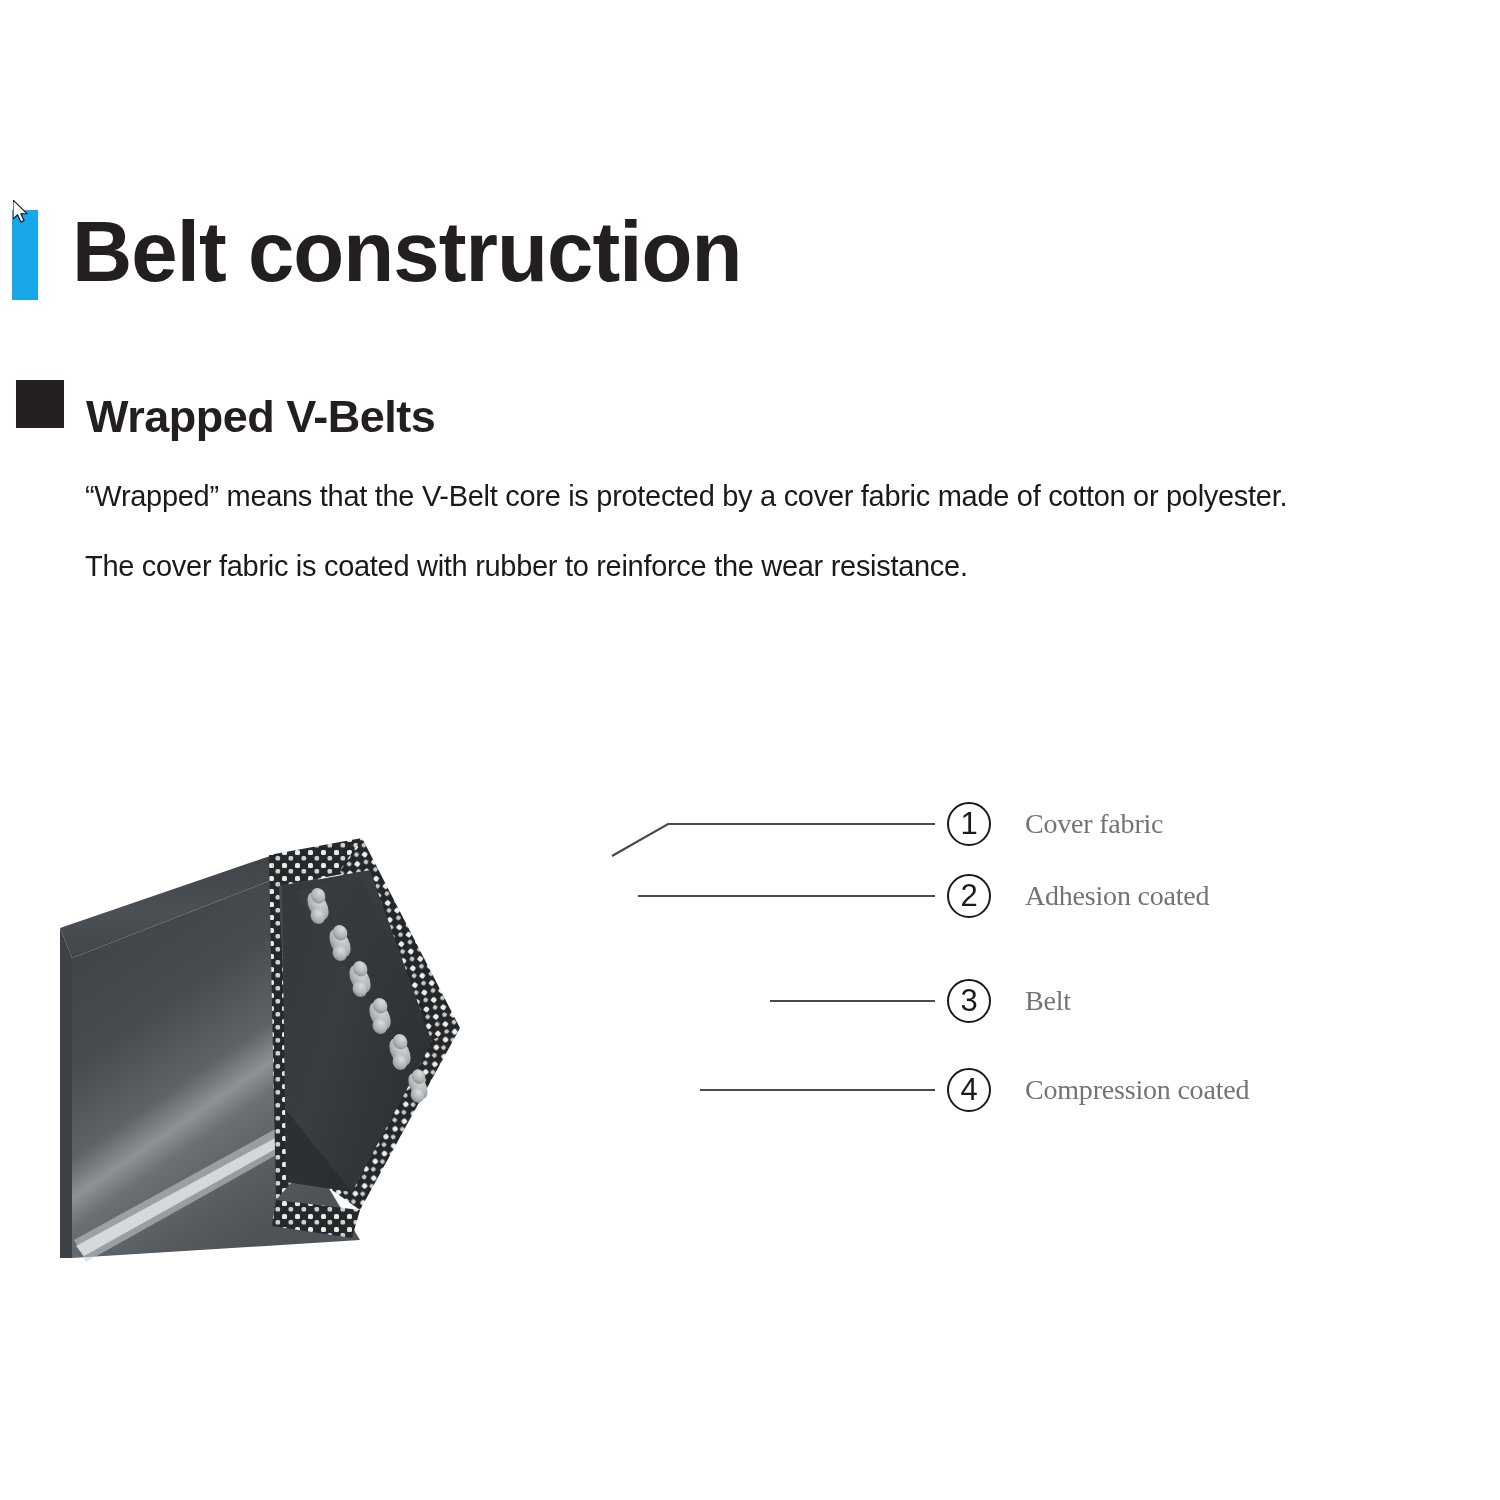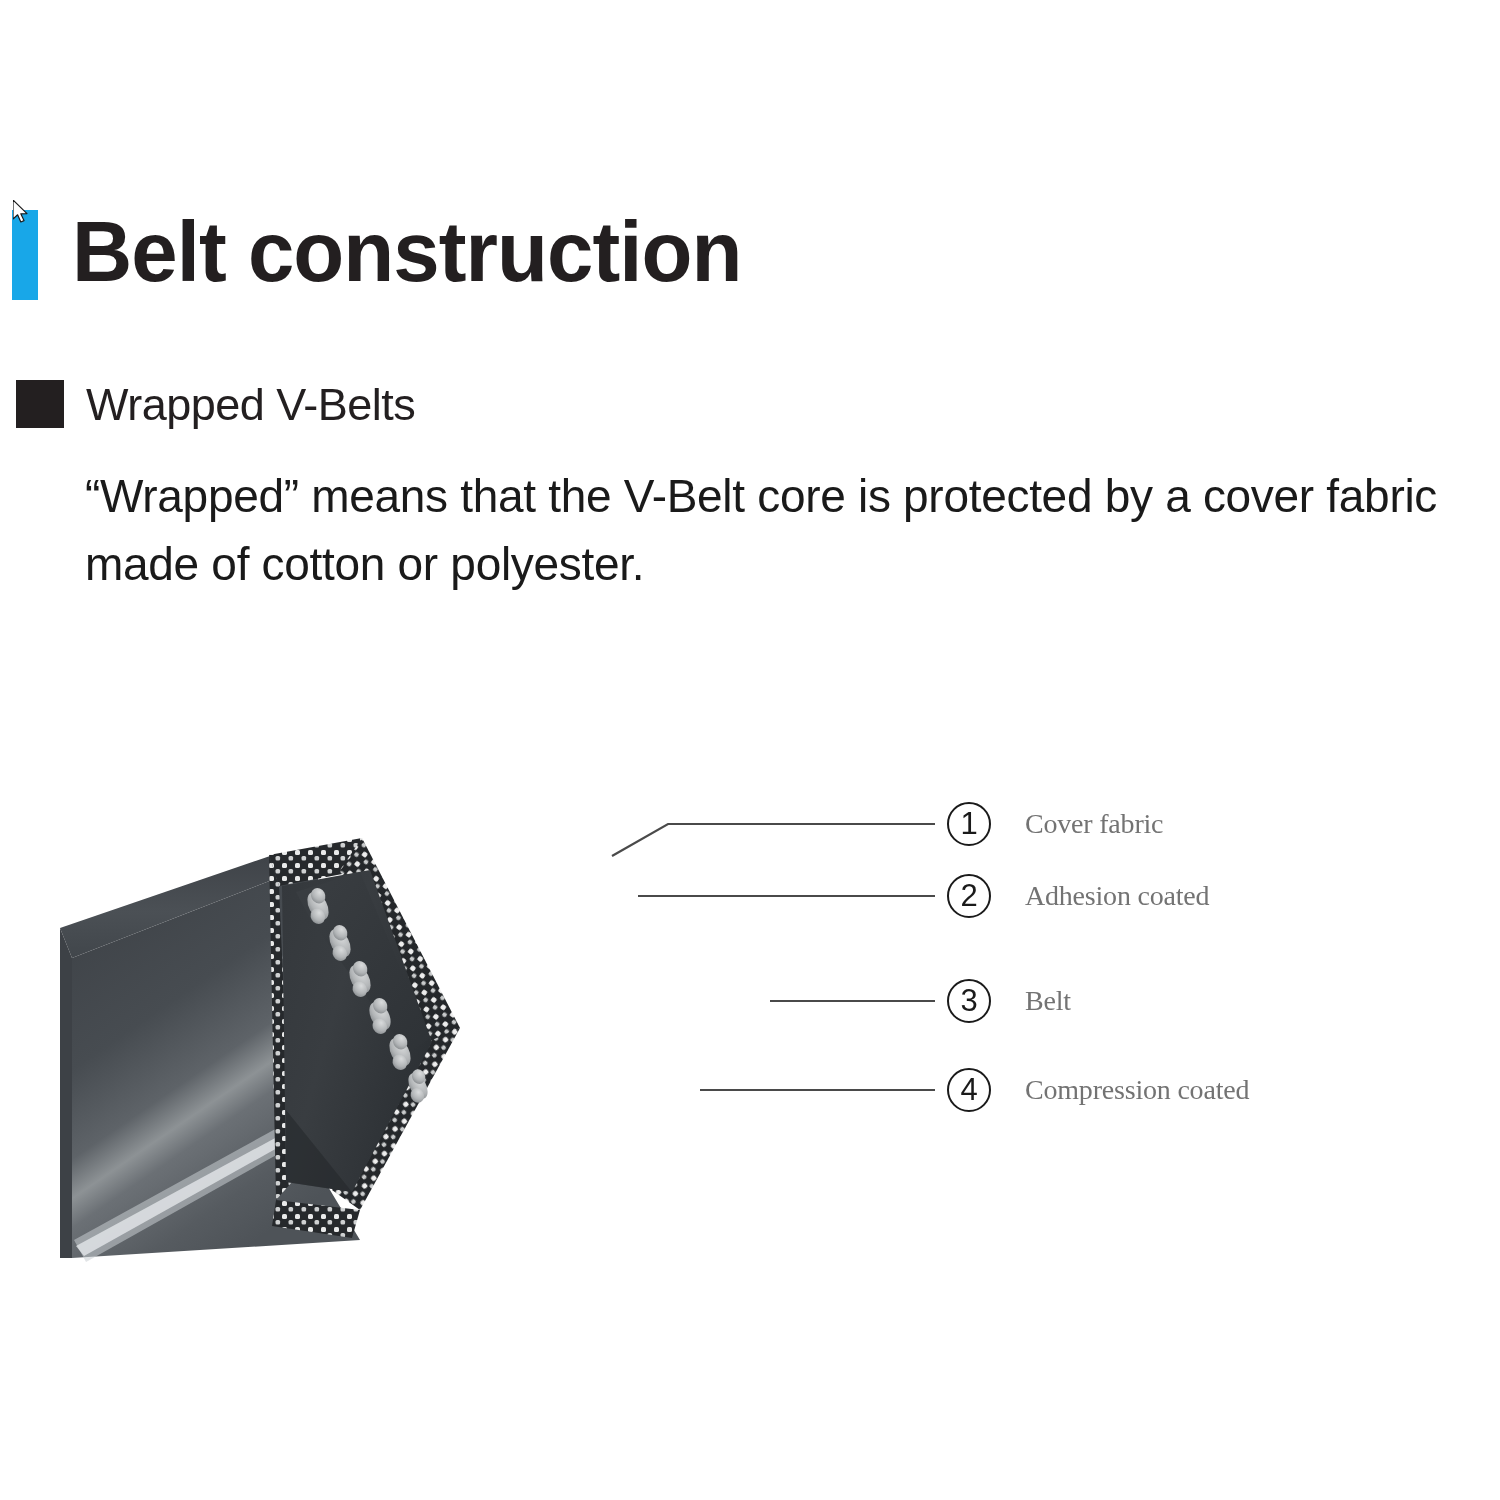--- a/index.html
+++ b/index.html
@@ -37,36 +37,36 @@
   }
 
   
   .sub-row { position:absolute; left:0; top:374px; width:1500px; height:60px; }
   .sub-bullet {
     position:absolute; left:16px; top:6px;
     width:48px; height:48px;
     background:#231f20;
   }
   .sub-text {
-    position:absolute; left:86px; top:4px;
-    font-family:"Liberation Sans", sans-serif;
-    font-weight:normal;
+    position:absolute; left:86px; top:16px;
+    font-family:"Liberation Sans", sans-serif;
+    font-weight:bold;
     font-size:45px;
     line-height:54px;
     letter-spacing:-0.5px;
     color:#231f20;
     white-space:nowrap;
   }
 
   
   .body-block { position:absolute; left:85px; top:462px; width:1390px; }
   .body-par {
     font-family:"Liberation Sans", sans-serif;
     font-weight:normal;
-    font-size:46px;
+    font-size:29px;
     line-height:68px;
     color:#1a1a1a;
     letter-spacing:-0.3px;
   }
   .body-par + .body-par { margin-top:2px; }
 
   
   .figure { position:absolute; left:0px; top:770px; width:1500px; height:540px; }
   .belt-svg { position:absolute; left:60px; top:40px; }
   .legend { position:absolute; left:0; top:0; width:1500px; height:540px; }
@@ -104,20 +104,21 @@
     <div class="title-text">Belt construction</div>
   </div>
 
   <div class="sub-row">
     <div class="sub-bullet"></div>
     <div class="sub-text">Wrapped V-Belts</div>
   </div>
 
   <div class="body-block">
     <p class="body-par">“Wrapped” means that the V-Belt core is protected by a cover fabric made of cotton or polyester.</p>
+    <p class="body-par">The cover fabric is coated with rubber to reinforce the wear resistance.</p>
   </div>
 
   <div class="figure">
 
     <svg class="belt-svg" width="900" height="500" viewBox="0 0 900 500">
       <defs>
 
         <linearGradient id="gTop" x1="0" y1="0" x2="0" y2="1">
           <stop offset="0%" stop-color="#3f4348"></stop>
           <stop offset="55%" stop-color="#4b5055"></stop>

